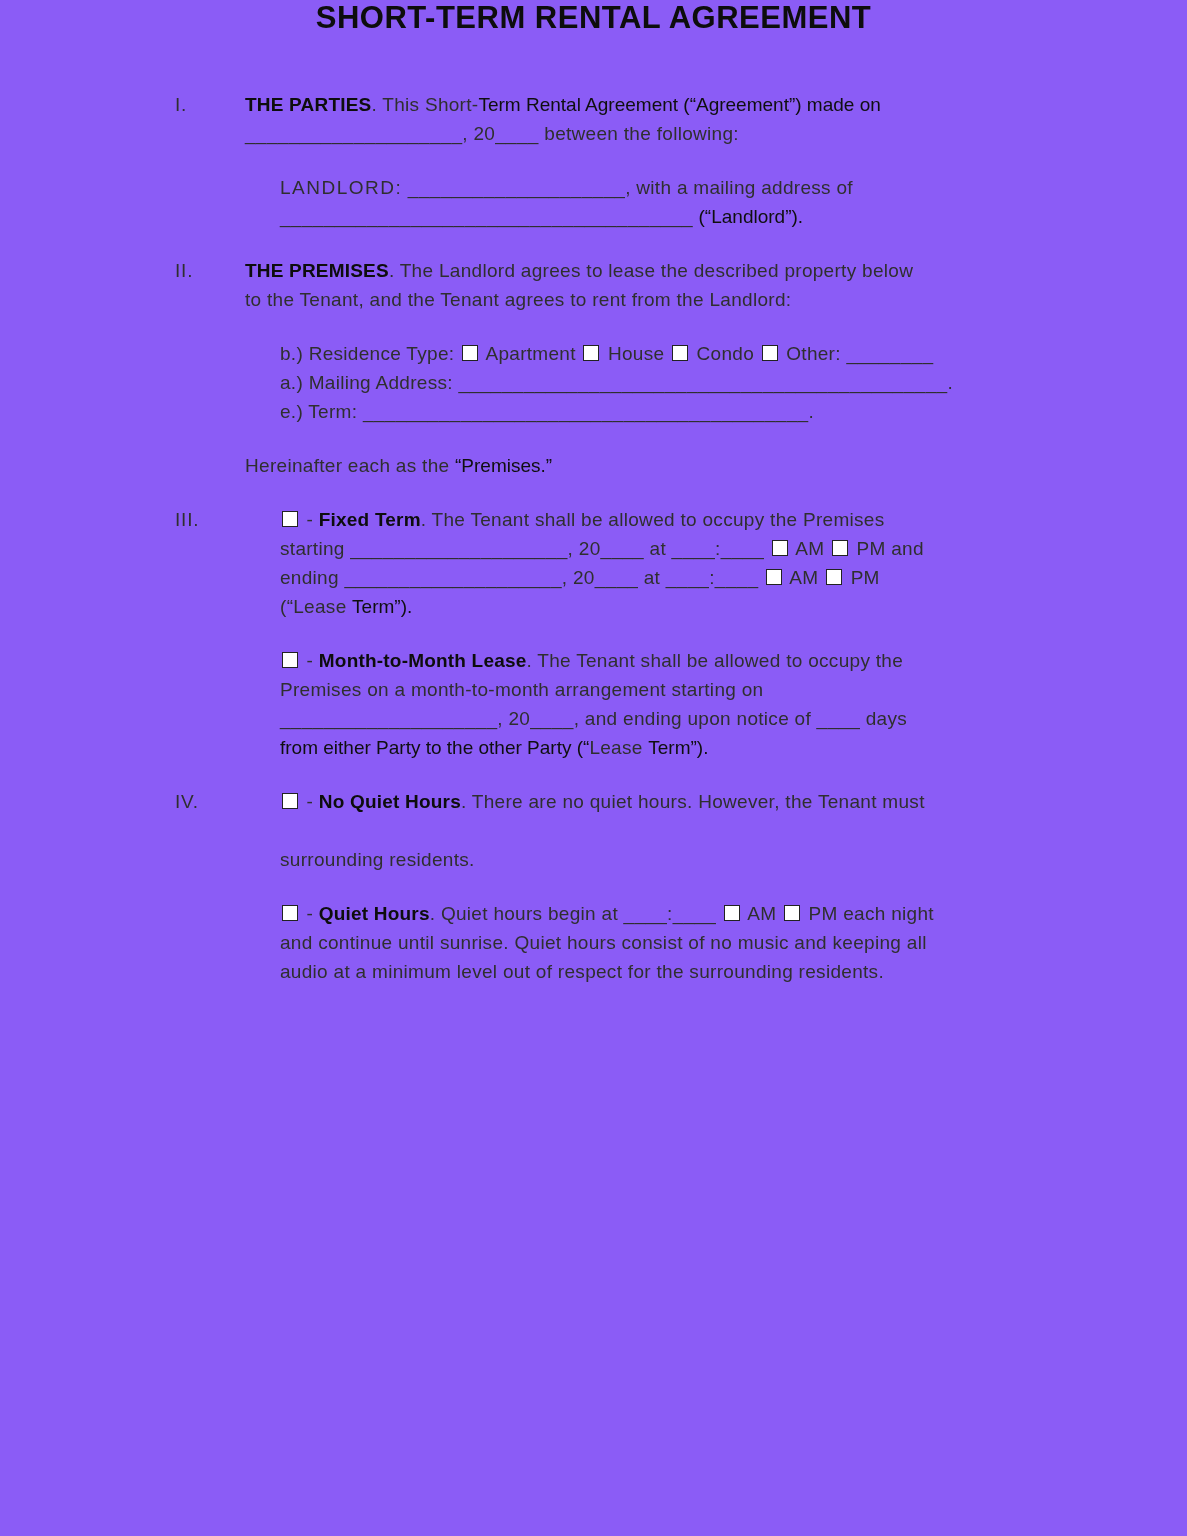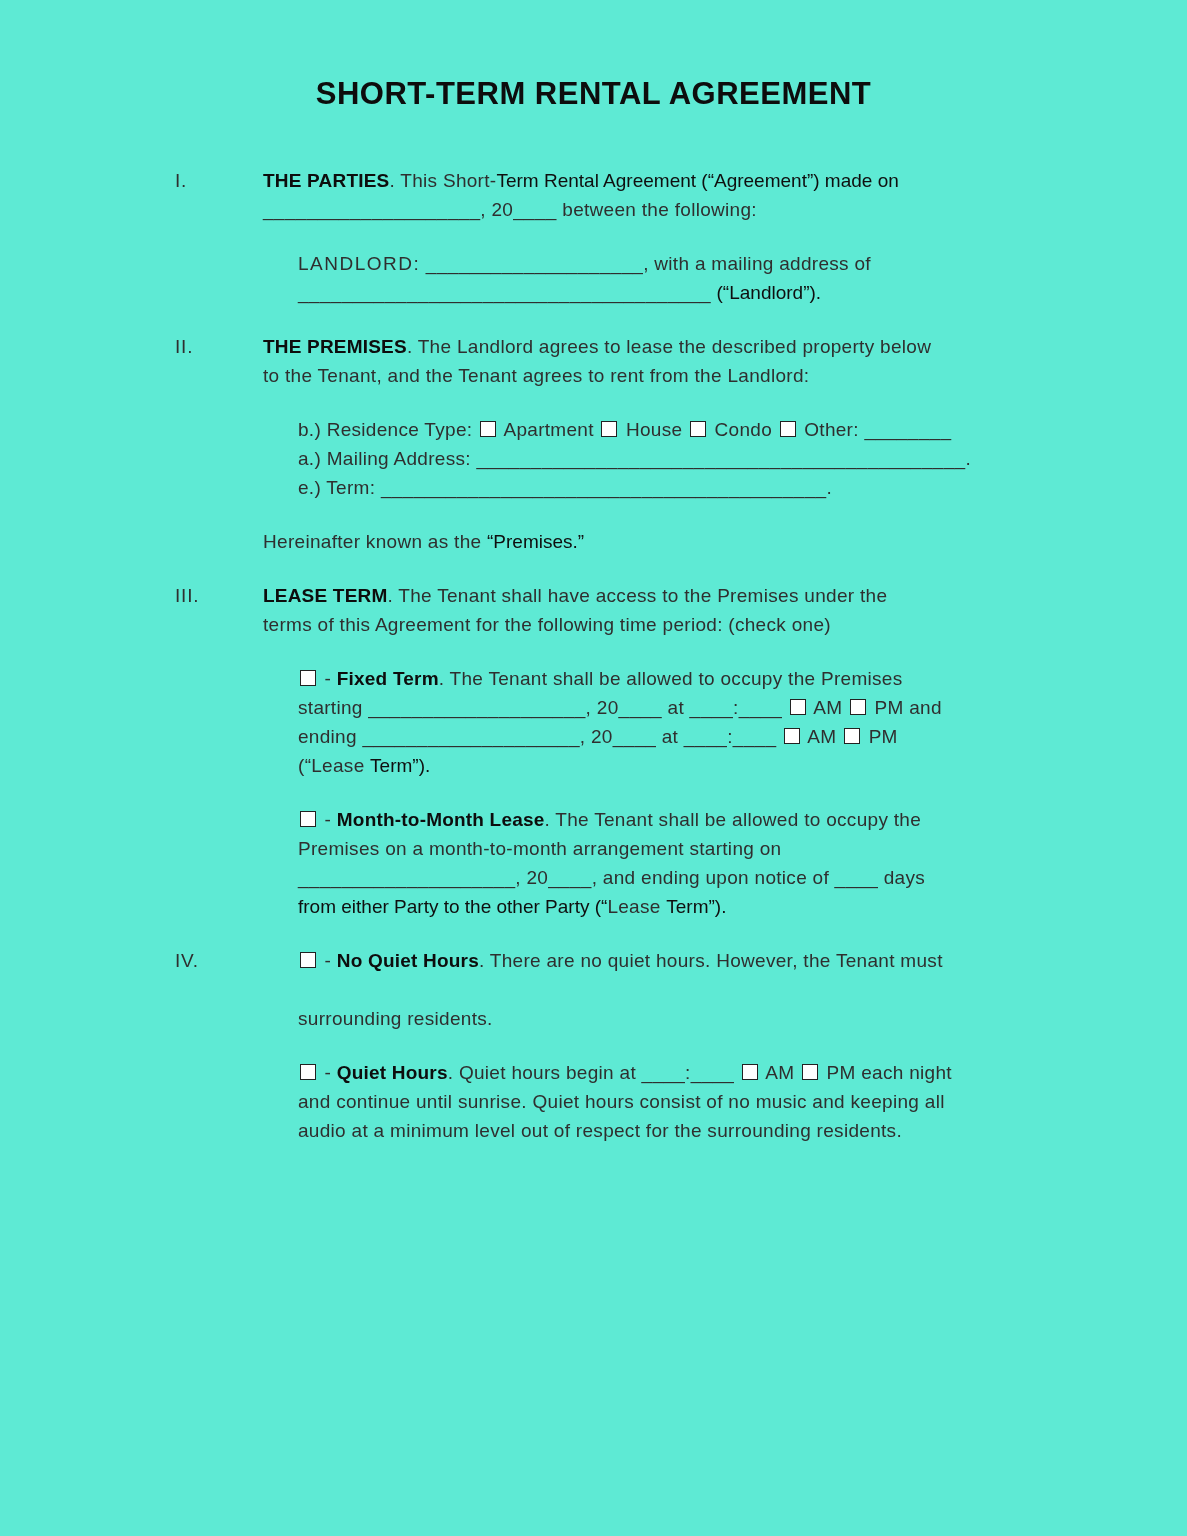--- a/index.html
+++ b/index.html
@@ -4,23 +4,22 @@
 <style>
   html, body {
     margin: 0;
     padding: 0;
     background: #ffffff;
   }
   .page {
     position: relative;
     width: 1187px;
     height: 1536px;
-    background: #5eead4;
+    background: #8b5cf6;
     box-sizing: border-box;
-    padding-top: 76px;
     font-family: "Liberation Sans", sans-serif;
     color: #1c1c1c;
     overflow: hidden;
   }
   h1.doc-title {
     margin: 0;
     text-align: center;
     font-size: 31px;
     font-weight: 700;
     letter-spacing: 0.5px;
@@ -37,21 +36,20 @@
     align-items: flex-start;
   }
   .section .num {
     flex: 0 0 70px;
     letter-spacing: 0.8px;
     color: #2f2f2f;
   }
   .section .content {
     flex: 1 1 auto;
     min-width: 0;
-    margin-left: 18px;
   }
   p.para {
     margin: 0 0 25px 0;
   }
   p.para.indent {
     margin-left: 35px;
   }
   p.para.tight {
     margin-bottom: 0;
   }
@@ -95,27 +93,26 @@
           <p class="para indent"><span class="thin spread">LANDLORD:</span><span class="thin"> ____________________, with a mailing address of</span><br><span class="thin">______________________________________ </span><span class="arial">(“Landlord”).</span></p>
         </div>
       </div>
       <div class="section">
         <div class="num">II.</div>
         <div class="content">
           <p class="para"><span class="bold">THE PREMISES</span><span class="thin">. The Landlord agrees to lease the described property below</span><br><span class="thin">to the Tenant, and the Tenant agrees to rent from the Landlord:</span></p>
           <p class="para indent tight"><span class="thin">b.) Residence Type: </span><span class="checkbox"></span><span class="thin"> Apartment </span><span class="checkbox"></span><span class="thin"> House </span><span class="checkbox"></span><span class="thin"> Condo </span><span class="checkbox"></span><span class="thin"> Other: ________</span></p>
           <p class="para indent tight"><span class="thin">a.) Mailing Address: _____________________________________________.</span></p>
           <p class="para indent"><span class="thin">e.) Term: _________________________________________.</span></p>
-          <p class="para"><span class="thin">Hereinafter known as the </span><span class="arial">“Premises.”</span></p>
+          <p class="para"><span class="thin">Hereinafter each as the </span><span class="arial">“Premises.”</span></p>
         </div>
       </div>
       <div class="section">
         <div class="num">III.</div>
         <div class="content">
-          <p class="para"><span class="bold">LEASE TERM</span><span class="thin">. The Tenant shall have access to the Premises under the</span><br><span class="thin">terms of this Agreement for the following time period: (check one)</span></p>
           <p class="para indent"><span class="checkbox"></span><span class="thin"> - </span><span class="bold">Fixed Term</span><span class="thin">. The Tenant shall be allowed to occupy the Premises</span><br><span class="thin">starting ____________________, 20____ at ____:____ </span><span class="checkbox"></span><span class="thin"> AM </span><span class="checkbox"></span><span class="thin"> PM and</span><br><span class="thin">ending ____________________, 20____ at ____:____ </span><span class="checkbox"></span><span class="thin"> AM </span><span class="checkbox"></span><span class="thin"> PM</span><br><span class="thin">(“Lease </span><span class="arial">Term”).</span></p>
           <p class="para indent"><span class="checkbox"></span><span class="thin"> - </span><span class="bold">Month-to-Month Lease</span><span class="thin">. The Tenant shall be allowed to occupy the</span><br><span class="thin">Premises on a month-to-month arrangement starting on</span><br><span class="thin">____________________, 20____, and ending upon notice of ____ days</span><br><span class="arial">from either Party to the other Party (“</span><span class="thin">Lease </span><span class="arial">Term”).</span></p>
         </div>
       </div>
       <div class="section">
         <div class="num">IV.</div>
         <div class="content">
           <p class="para indent"><span class="checkbox"></span><span class="thin"> - </span><span class="bold">No Quiet Hours</span><span class="thin">. There are no quiet hours. However, the Tenant must</span><br><br><span class="thin">surrounding residents.</span></p>
           <p class="para indent"><span class="checkbox"></span><span class="thin"> - </span><span class="bold">Quiet Hours</span><span class="thin">. Quiet hours begin at ____:____ </span><span class="checkbox"></span><span class="thin"> AM </span><span class="checkbox"></span><span class="thin"> PM each night</span><br><span class="thin">and continue until sunrise. Quiet hours consist of no music and keeping all</span><br><span class="thin">audio at a minimum level out of respect for the surrounding residents.</span></p>
         </div>

